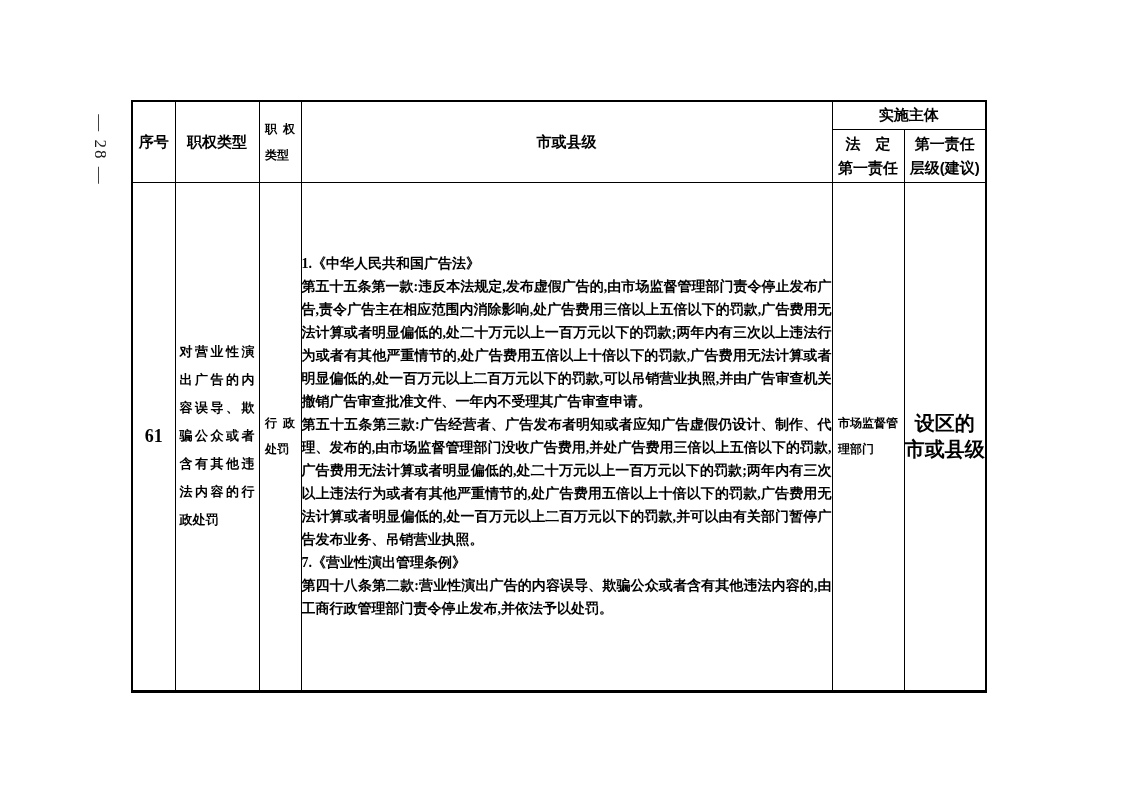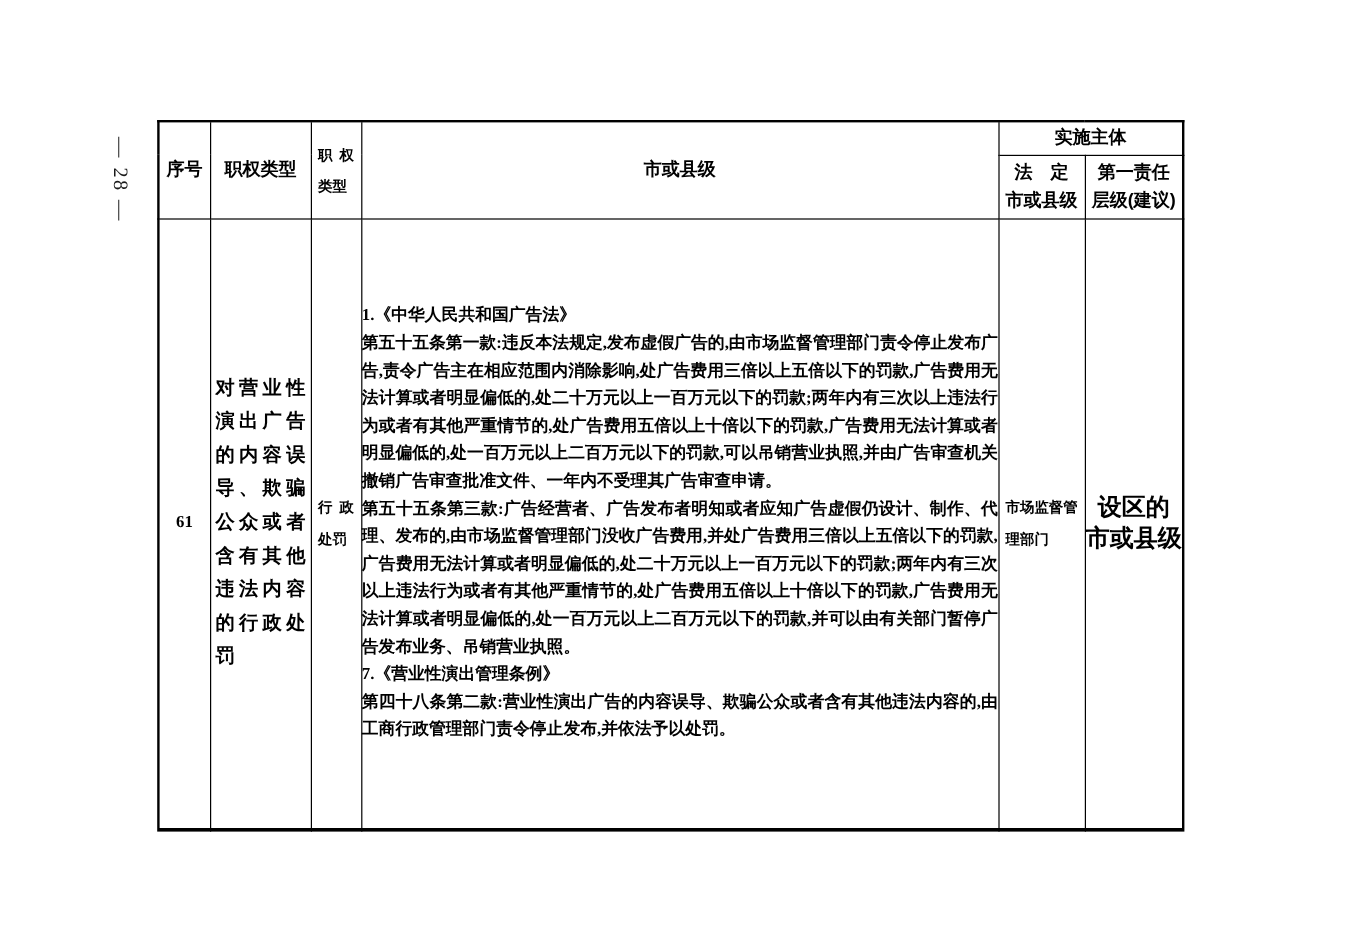--- a/index.html
+++ b/index.html
@@ -52,27 +52,27 @@
     line-height: 24px;
   }
   tr.header-top    { height: 28px; }
   tr.header-bottom { height: 53px; }
   tr.body-row      { height: 509px; }
 
   .two-line {
     white-space: pre-line;
   }
   .cell-index {
-    font-size: 14px;
+    font-size: 18px;
   }
   .item-name-block {
     width: 75px;
     margin: 0 auto;
     text-align: justify;
-    font-size: 16px;
+    font-size: 13px;
     line-height: 28px;
   }
   .authority-block {
     width: 30px;
     margin: 0 auto;
     font-size: 12px;
     line-height: 26px;
     text-align: justify;
   }
   td.legal-basis-cell {
@@ -121,21 +121,21 @@
         <th rowspan="2">序号</th>
         <th rowspan="2">职权类型</th>
         <th rowspan="2">
           <div class="authority-block two-line">职权类型</div>
         </th>
         <th rowspan="2">市或县级</th>
         <th colspan="2">实施主体</th>
       </tr>
       <tr class="header-bottom">
         <th class="two-line">法　定
-市或县级</th>
+第一责任</th>
         <th class="two-line">第一责任
 层级(建议)</th>
       </tr>
       <tr class="body-row">
         <td class="cell-index">61</td>
         <td>
           <div class="item-name-block">对营业性演出广告的内容误导、欺骗公众或者含有其他违法内容的行政处罚</div>
         </td>
         <td>
           <div class="authority-block">行政处罚</div>

